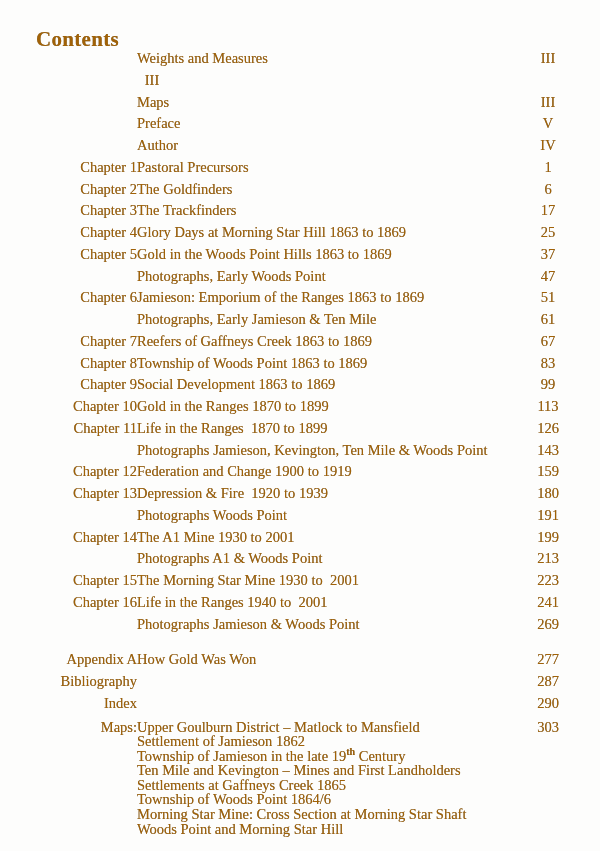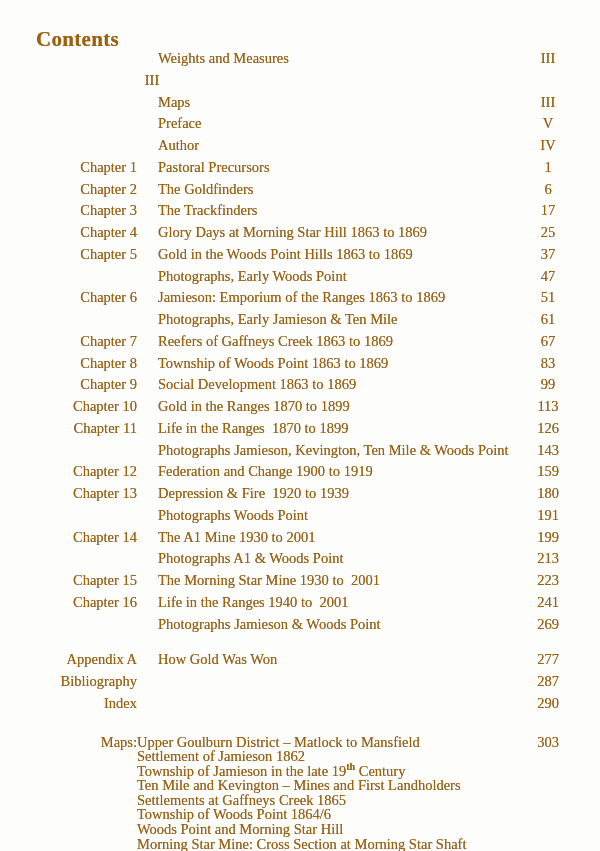--- a/index.html
+++ b/index.html
@@ -35,32 +35,31 @@
   }
   .col-label {
     width: 101px;
     flex: 0 0 101px;
     white-space: pre;
     text-align: right;
   }
   .col-title {
     flex: 1 1 auto;
     white-space: pre;
-    margin-left: 21px;
   }
   .col-page {
     flex: 0 0 auto;
     text-align: center;
     min-width: 30px;
   }
   .backmatter { margin-top: 14px; }
   .maps-row {
     display: flex;
     align-items: flex-start;
-    margin-top: 18px;
+    margin-top: 3px;
   }
   .maps-row .col-label { line-height: 14.6px; }
   .maps-row .col-page  { line-height: 14.6px; }
   .maps-list {
     flex: 1 1 auto;
   }
   .map-line {
     line-height: 14.6px;
     white-space: pre;
   }
@@ -270,21 +269,21 @@
   <div class="map-line"><span>Settlement of Jamieson 1862</span><sup></sup><span></span></div>
 
   <div class="map-line"><span>Township of Jamieson in the late 19</span><sup>th</sup><span> Century</span></div>
 
   <div class="map-line"><span>Ten Mile and Kevington – Mines and First Landholders</span><sup></sup><span></span></div>
 
   <div class="map-line"><span>Settlements at Gaffneys Creek 1865</span><sup></sup><span></span></div>
 
   <div class="map-line"><span>Township of Woods Point 1864/6</span><sup></sup><span></span></div>
 
+  <div class="map-line"><span>Morning Star Mine: Cross Section at Morning Star Shaft</span><sup></sup><span></span></div>
+
   <div class="map-line"><span>Woods Point and Morning Star Hill</span><sup></sup><span></span></div>
-
-  <div class="map-line"><span>Morning Star Mine: Cross Section at Morning Star Shaft</span><sup></sup><span></span></div>
 </div>
       <div class="col-page">303</div>
     </div>
 
   </div>
 </div>
 
 </body></html>

